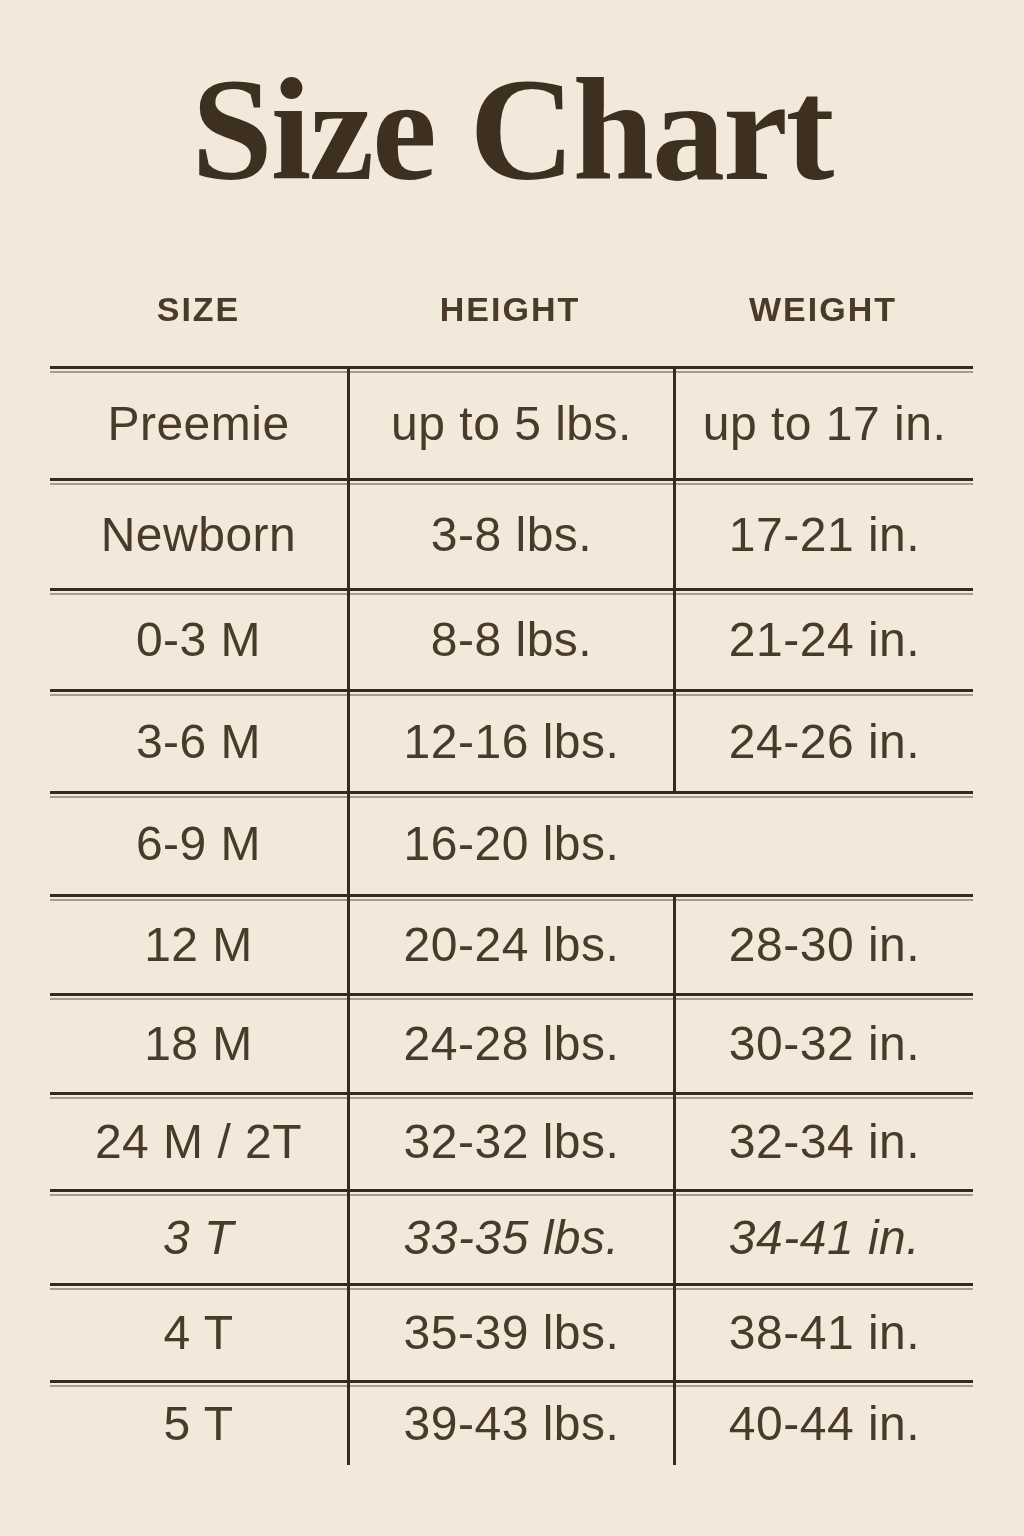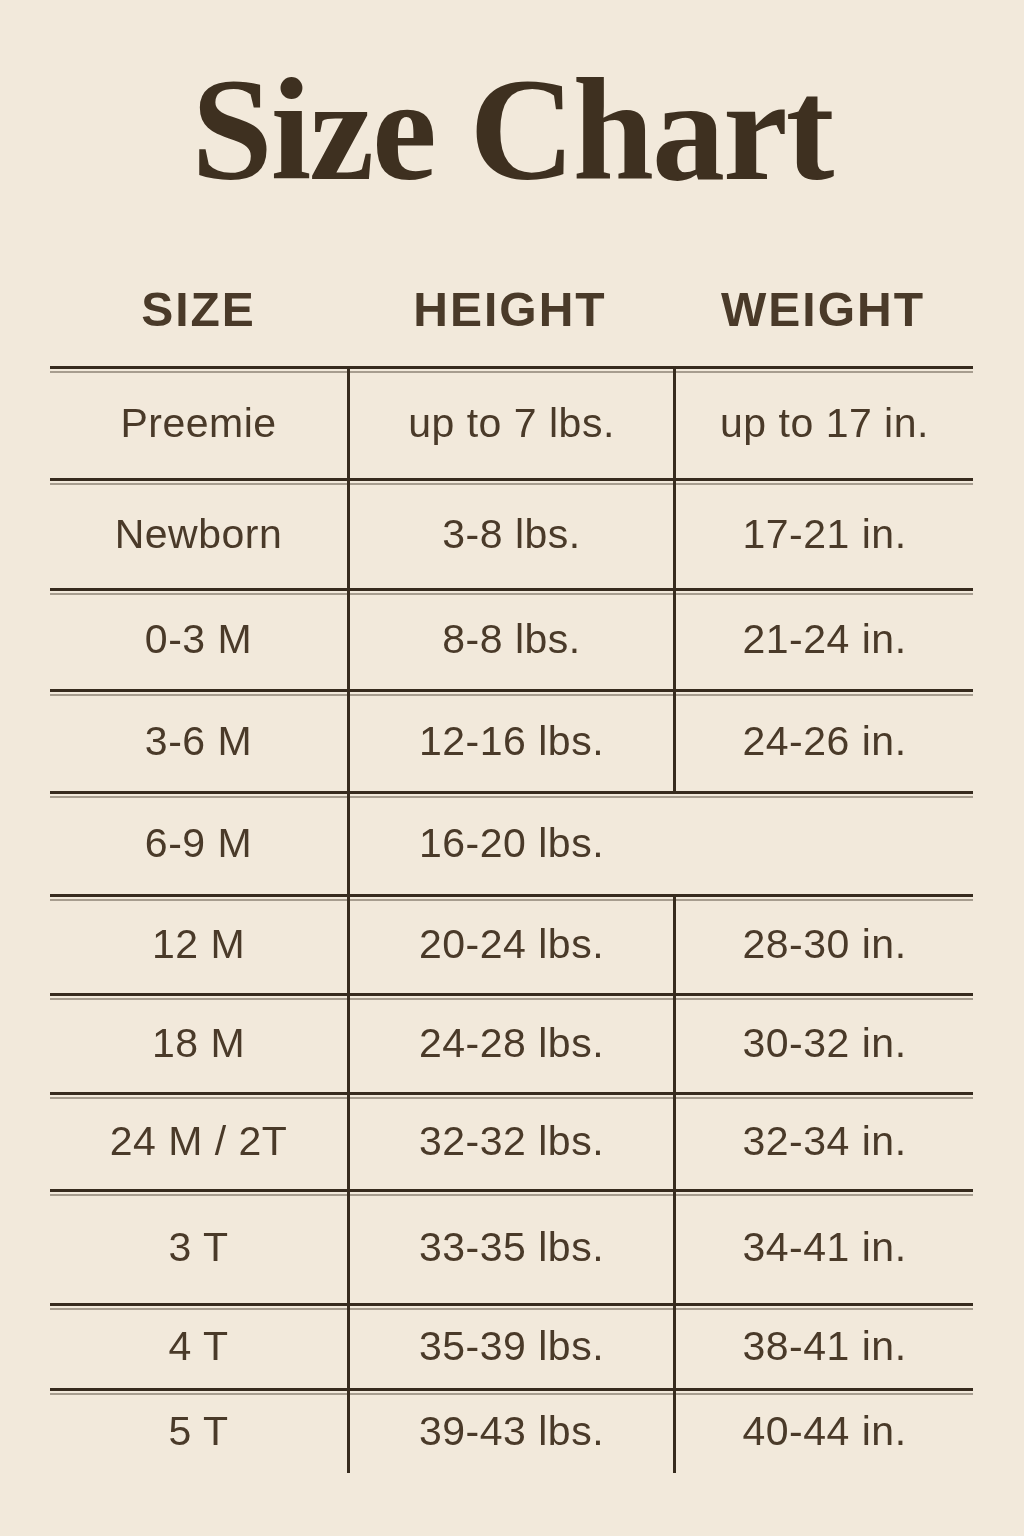--- a/index.html
+++ b/index.html
@@ -33,45 +33,45 @@
   }
   .hdr-row{
     display:grid;
     grid-template-columns:297px 326px 300px;
     height:56px;
     margin-bottom:28px;
   }
   .hdr{
     display:flex;align-items:center;justify-content:center;
     font-weight:700;
-    font-size:48px;
+    font-size:34px;
     letter-spacing:2px;
     color:var(--text);
   }
   .row{
     display:grid;
     grid-template-columns:297px 326px 300px;
     border-top:3px solid var(--line);
     
     box-shadow:inset 0 2px 0 var(--bg), inset 0 4px 0 rgba(55,43,30,0.40);
   }
   .row:nth-child(2){height:112px;}
   .row:nth-child(3){height:110px;}
   .row:nth-child(4){height:101px;}
   .row:nth-child(5){height:102px;}
   .row:nth-child(6){height:103px;}
   .row:nth-child(7){height:99px;}
   .row:nth-child(8){height:99px;}
   .row:nth-child(9){height:97px;}
-  .row:nth-child(10){height:114px;}
-  .row:nth-child(11){height:85px;}
+  .row:nth-child(10){height:94px;font-style:italic;}
+  .row:nth-child(11){height:97px;}
   .row:nth-child(12){height:85px;}
   .cell{
     display:flex;align-items:center;justify-content:center;
-    font-size:41px;
+    font-size:48px;
     letter-spacing:0.5px;
     color:var(--text);
   }
   .cell + .cell{
     border-left:3px solid var(--line);
   }
 </style>
 </head>
 <body>
 
@@ -80,21 +80,21 @@
 <div class="chart">
 
   <div class="hdr-row">
     <div class="hdr">SIZE</div>
     <div class="hdr">HEIGHT</div>
     <div class="hdr">WEIGHT</div>
   </div>
 
   <div class="row">
     <div class="cell">Preemie</div>
-    <div class="cell">up to 7 lbs.</div>
+    <div class="cell">up to 5 lbs.</div>
     <div class="cell">up to 17 in.</div>
   </div>
 
   <div class="row">
     <div class="cell">Newborn</div>
     <div class="cell">3-8 lbs.</div>
     <div class="cell">17-21 in.</div>
   </div>
 
   <div class="row">

